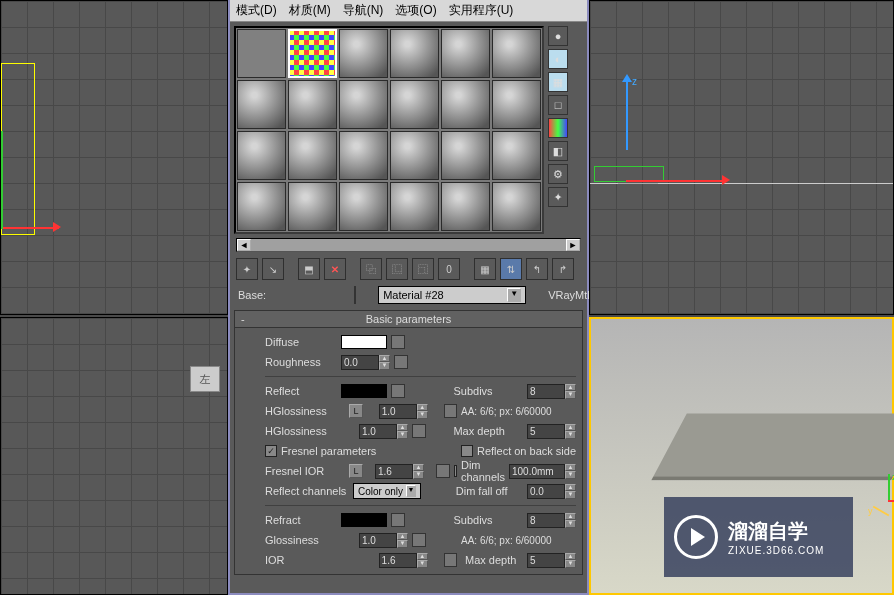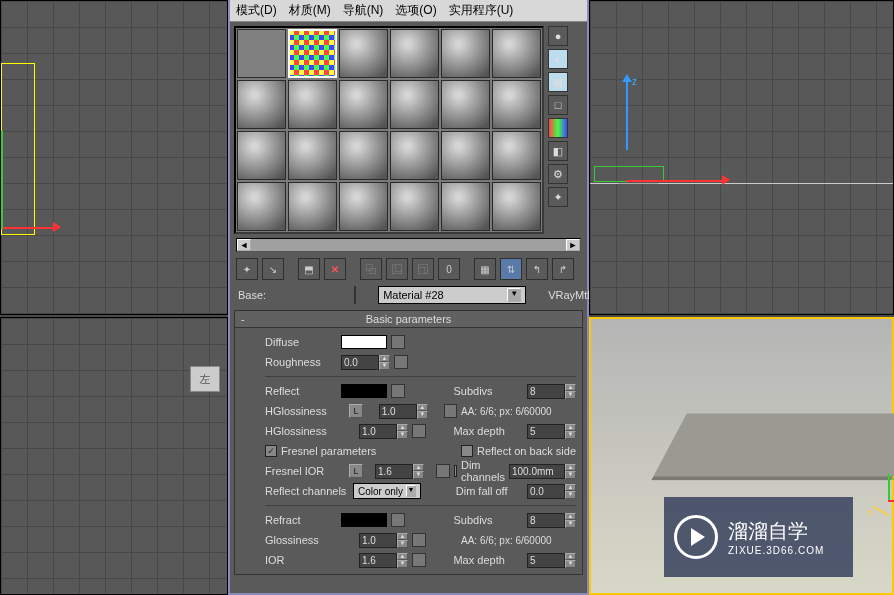--- a/index.html
+++ b/index.html
@@ -74,21 +74,21 @@
 .spinner.wide input { width: 56px; }
 .chk { width: 12px; height: 12px; border: 1px solid #222; background: #888; display:inline-flex; align-items:center; justify-content:center; font-size:9px; color:#222;}
 .chk.on::after { content:"✓"; }
 .sep { height: 1px; background: #404040; margin: 4px 0; }
 
 
 .logo { position: absolute; left: 664px; top: 497px; width: 189px; height: 80px; background: rgba(50,60,90,0.82); display:flex; align-items:center; padding: 0 10px; gap: 10px; }
 .logo-circle { width: 44px; height: 44px; border: 3px solid #fff; border-radius: 50%; display:flex; align-items:center; justify-content:center; }
 .logo-tri { width:0; height:0; border-left: 14px solid #fff; border-top: 9px solid transparent; border-bottom: 9px solid transparent; margin-left:4px; }
 .logo-text { color: #fff; }
-.logo-cn { font-size: 20px; font-weight: normal; }
+.logo-cn { font-size: 20px; font-weight: bold; }
 .logo-en { font-size: 10px; letter-spacing: 1px; }
 
 
 .gizmo-tr { position:absolute; left:614px; top:78px; }
 .gizmo-tr .zax { position:absolute; width:2px; height:72px; background:#39f; left:12px; top:0;}
 .gizmo-tr .zarr { position:absolute; left:8px; top:-4px; width:0; height:0; border-bottom:8px solid #39f; border-left:5px solid transparent; border-right:5px solid transparent;}
 .gizmo-tr .xax { position:absolute; height:2px; width:100px; background:#f33; left:12px; top:102px;}
 .gizmo-tr .xarr { position:absolute; left:108px; top:97px; width:0; height:0; border-left:8px solid #f33; border-top:5px solid transparent; border-bottom:5px solid transparent;}
 .gizmo-tr .gbox { position:absolute; left:-20px; top:88px; width:70px; height:16px; border:1px solid #3c3;}
 .gizmo-tr .zlabel { position:absolute; left:18px; top:-2px; color:#4af; font-size:10px;}
@@ -379,21 +379,21 @@
                 <div>▲</div>
                 <div>▼</div>
               </div>
             </div>
           <div class="mapbtn"></div>
         </div>
         <span style="font-size:10px">AA: 6/6; px: 6/60000</span>
       </div>
 
       <div class="param-row">
-        <div style="display:flex;width:192px;align-items:center;gap:4px">
+        <div style="display:flex;width:192px;align-items:center;gap:16px">
           <span class="param-label">IOR</span>
           <div style="width:14px"></div>
           <div class="spinner">
               <input value="1.6" style="">
               <div class="arrows">
                 <div>▲</div>
                 <div>▼</div>
               </div>
             </div>
           <div class="mapbtn"></div>

